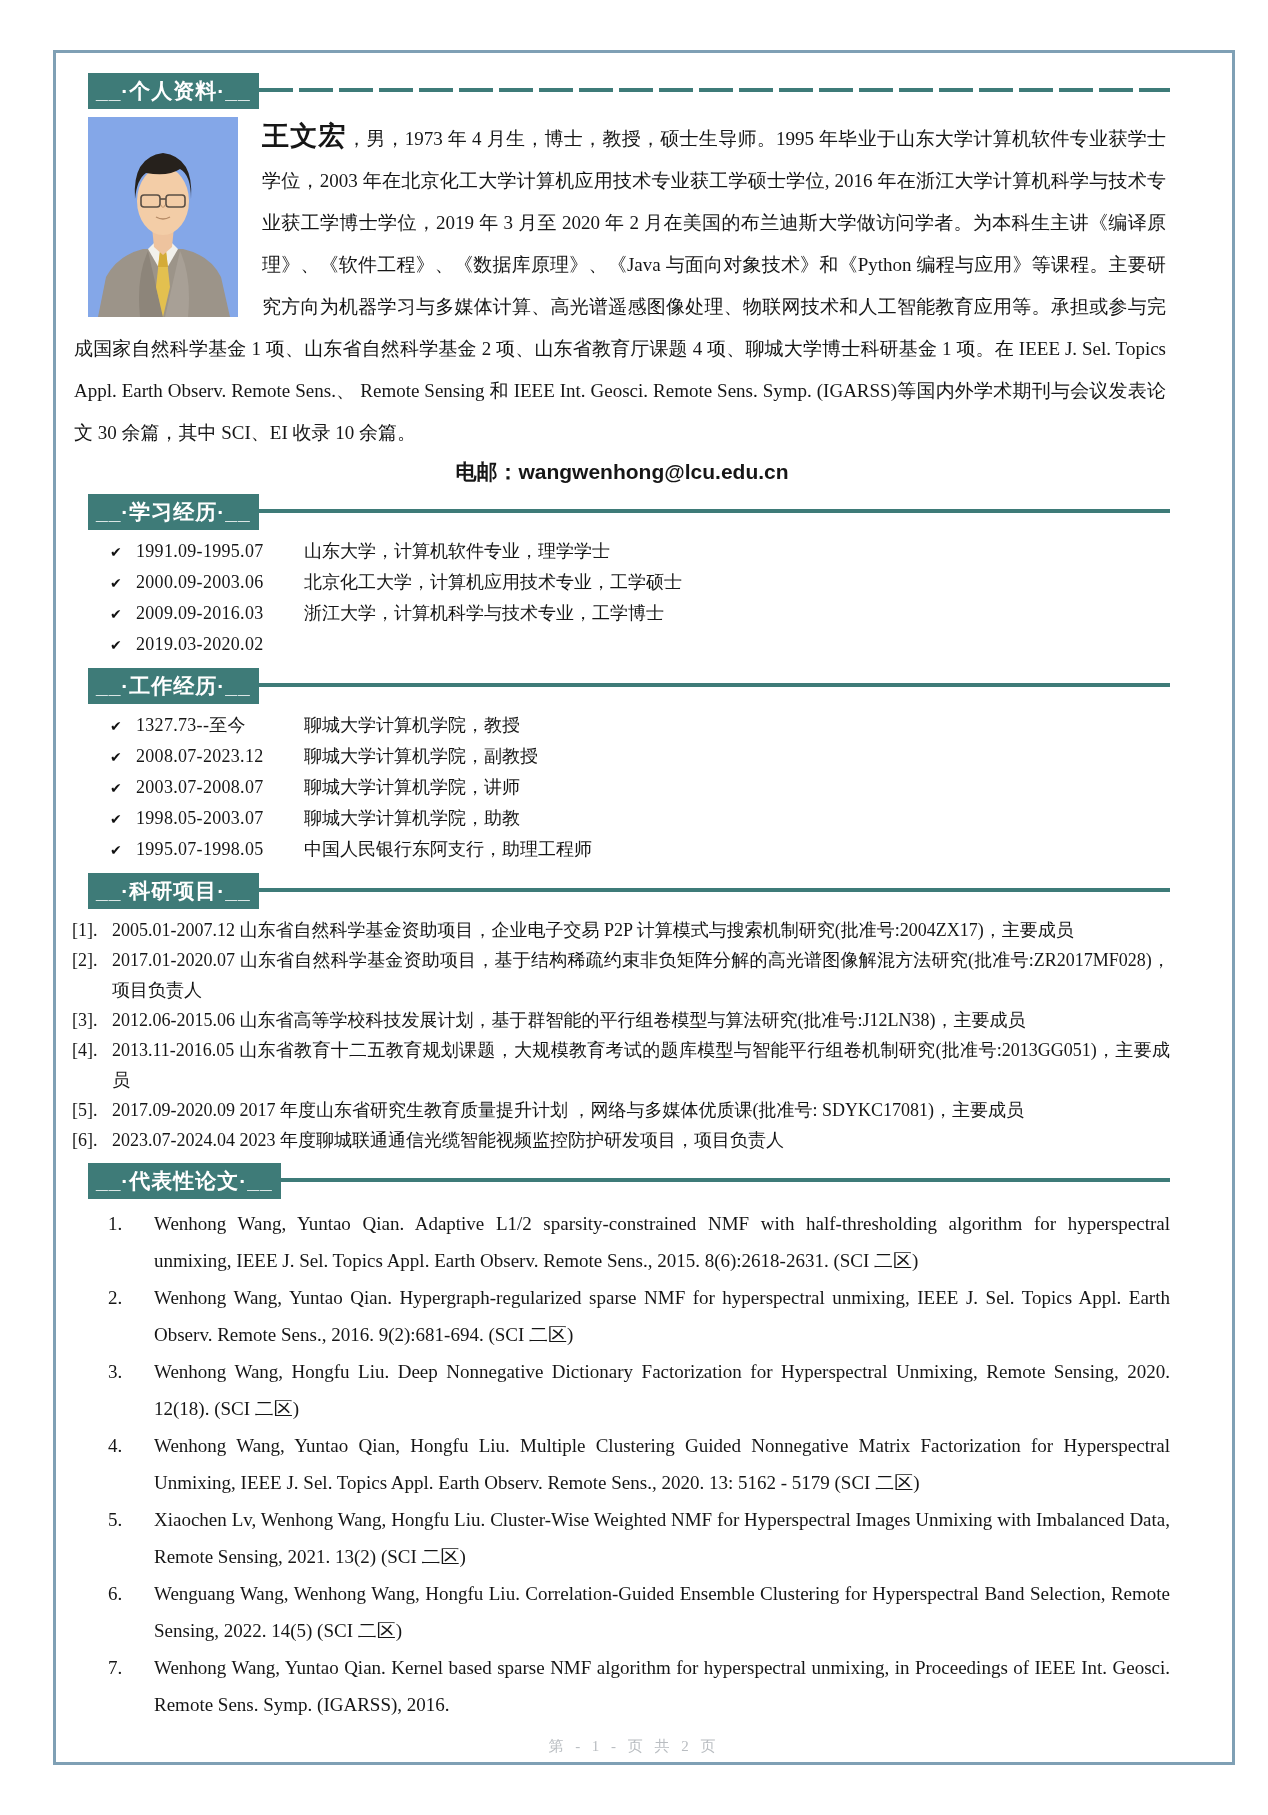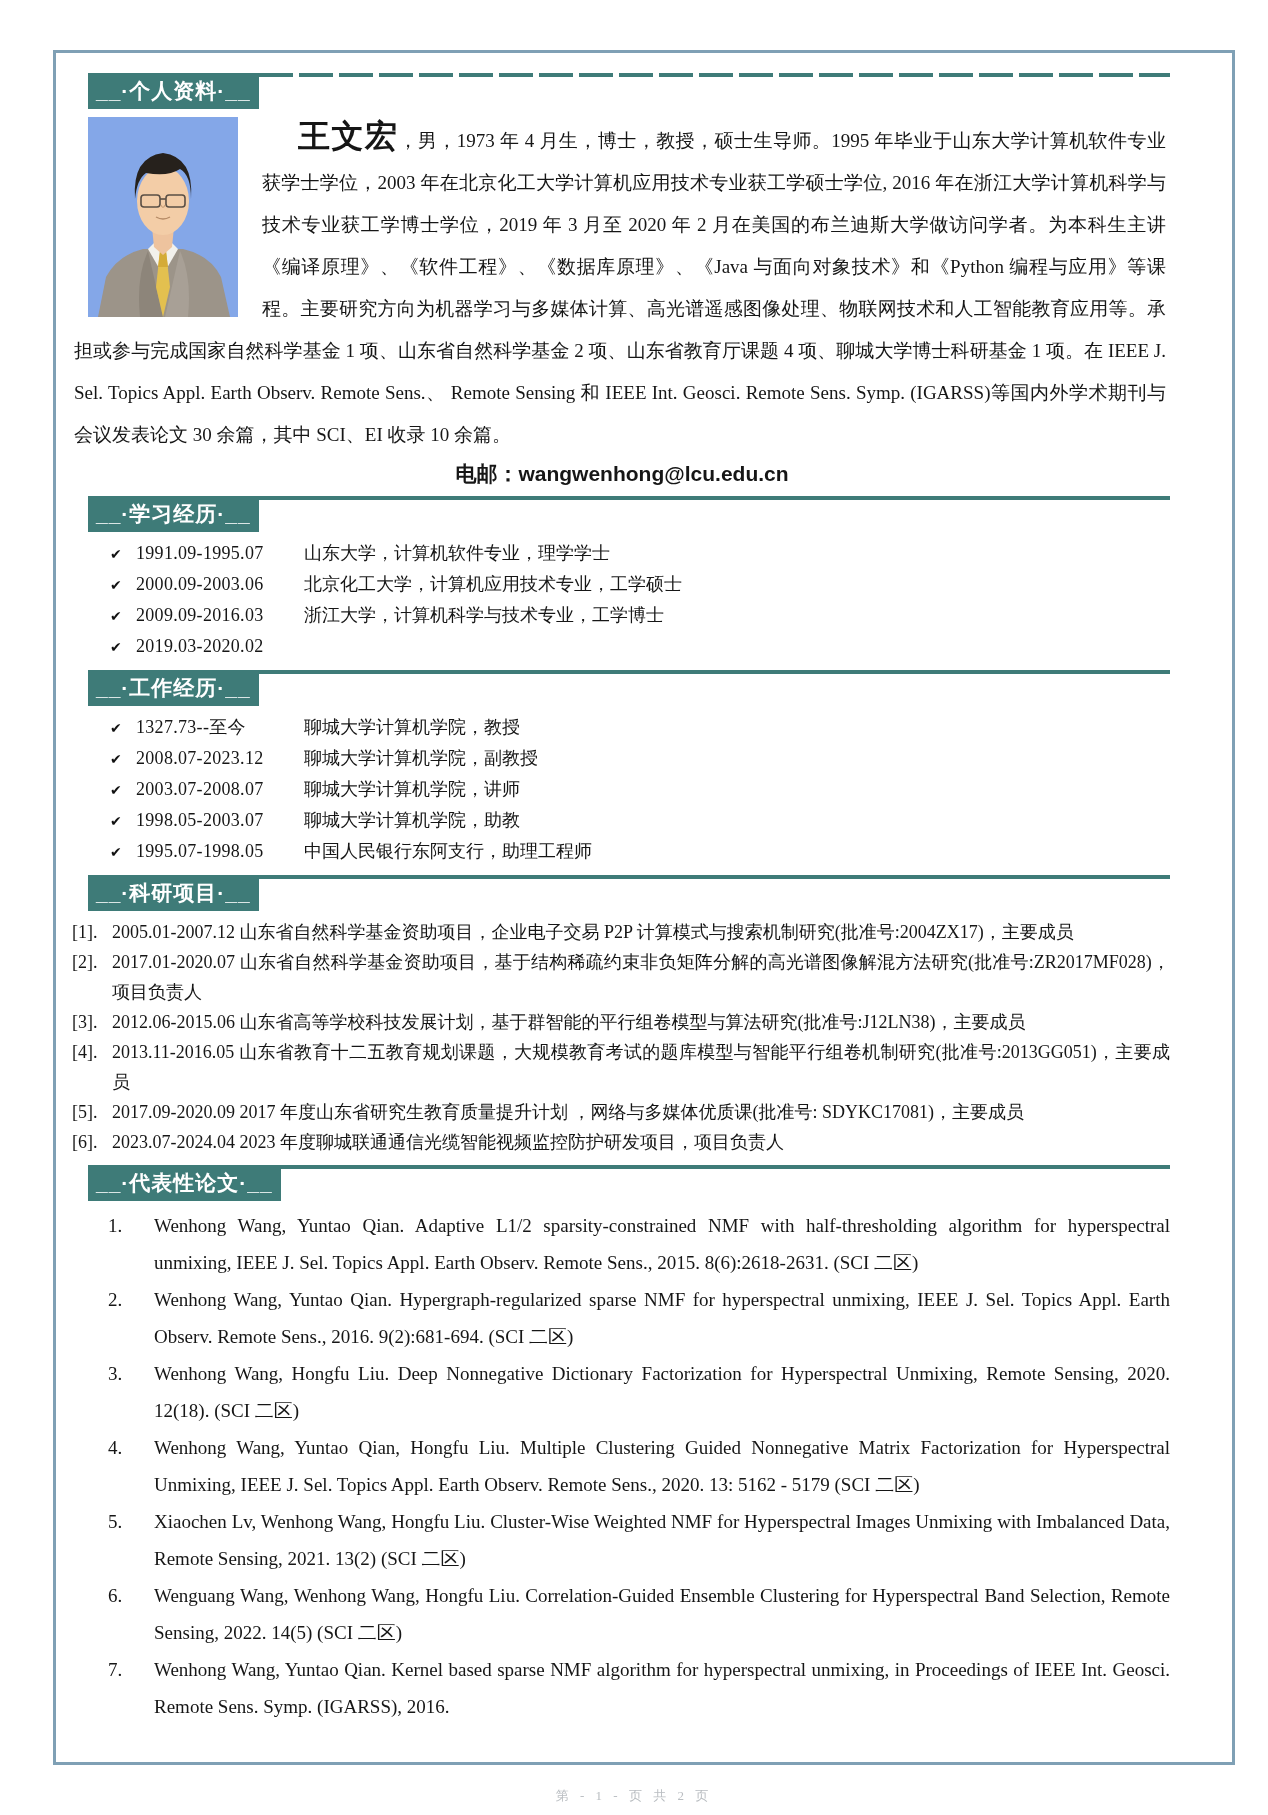--- a/index.html
+++ b/index.html
@@ -6,38 +6,38 @@
   .canvas{
     position:relative;width:1268px;height:1815px;background:#ffffff;overflow:hidden;
     font-family:"Liberation Serif","DejaVu Serif",serif;color:#161616;
   }
   .frame{
     position:absolute;left:53px;top:50px;width:1182px;height:1715px;
     border:3px solid #7fa0b5;box-sizing:border-box;
     padding:16px 62px 0 14px;
   }
   
-  .sec{display:flex;align-items:flex-start;margin:4px 0 6px 0;}
+  .sec{display:flex;align-items:center;margin:4px 0 6px 0;}
   .badge{
     background:#3e7b78;color:#ffffff;
     font-family:"Liberation Sans","DejaVu Sans",sans-serif;font-weight:bold;
     font-size:21px;line-height:34px;padding:1px 8px 1px 8px;margin-left:18px;
     letter-spacing:1px;white-space:nowrap;
   }
   .rule{flex:1;height:4px;background:#3e7b78;margin-bottom:3px;}
   .rule.dashed{
     background:repeating-linear-gradient(90deg,#3e7b78 0 34px,#ffffff 34px 40px);
   }
   
   .bio-wrap{margin:6px 4px 0 4px;}
   .photo{float:left;width:150px;height:200px;margin:2px 24px 6px 14px;display:block;}
   .bio{font-size:19px;line-height:42px;text-align:justify;margin:0;}
   .bio .name{
     font-family:Liberation Sans, sans-serif;
-    font-weight:bold;font-size:32px;letter-spacing:1px;margin-left:36px;
+    font-weight:bold;font-size:27px;letter-spacing:1px;
   }
   .email-line{
     clear:none;font-family:"Liberation Sans","DejaVu Sans",sans-serif;
     font-weight:bold;font-size:21px;line-height:32px;margin:2px 0 6px 4px;text-align:center;
   }
   
   .chk-list{margin:2px 0 8px 0;}
   .chk-row{display:flex;align-items:baseline;line-height:30px;font-size:18px;}
   .chk{width:26px;margin-left:40px;font-size:14px;color:#111;font-family:"DejaVu Sans",sans-serif;}
   .period{width:168px;letter-spacing:0.3px;}
@@ -48,22 +48,22 @@
   .proj-no{width:40px;margin-left:2px;}
   .proj-text{flex:1;text-align:justify;}
   
   .paper-list{margin:6px 0 0 0;}
   .paper-row{display:flex;align-items:baseline;line-height:37px;font-size:19px;}
   .paper-no{width:46px;margin-left:38px;}
   .paper-text{flex:1;text-align:justify;}
   .paper-text .bold{font-weight:normal;}
   
   .footer{
-    position:absolute;left:0;top:1787px;width:1268px;text-align:center;
-    color:#b9bdc1;font-size:13px;letter-spacing:4px;
+    position:absolute;left:0;top:1737px;width:1268px;text-align:center;
+    color:#b9bdc1;font-size:15px;letter-spacing:4px;
     font-family:"Liberation Serif","DejaVu Serif",serif;
   }
 </style>
 </head>
 <body>
 
 <div class="canvas">
   <div class="frame">
 
     <div class="sec">

